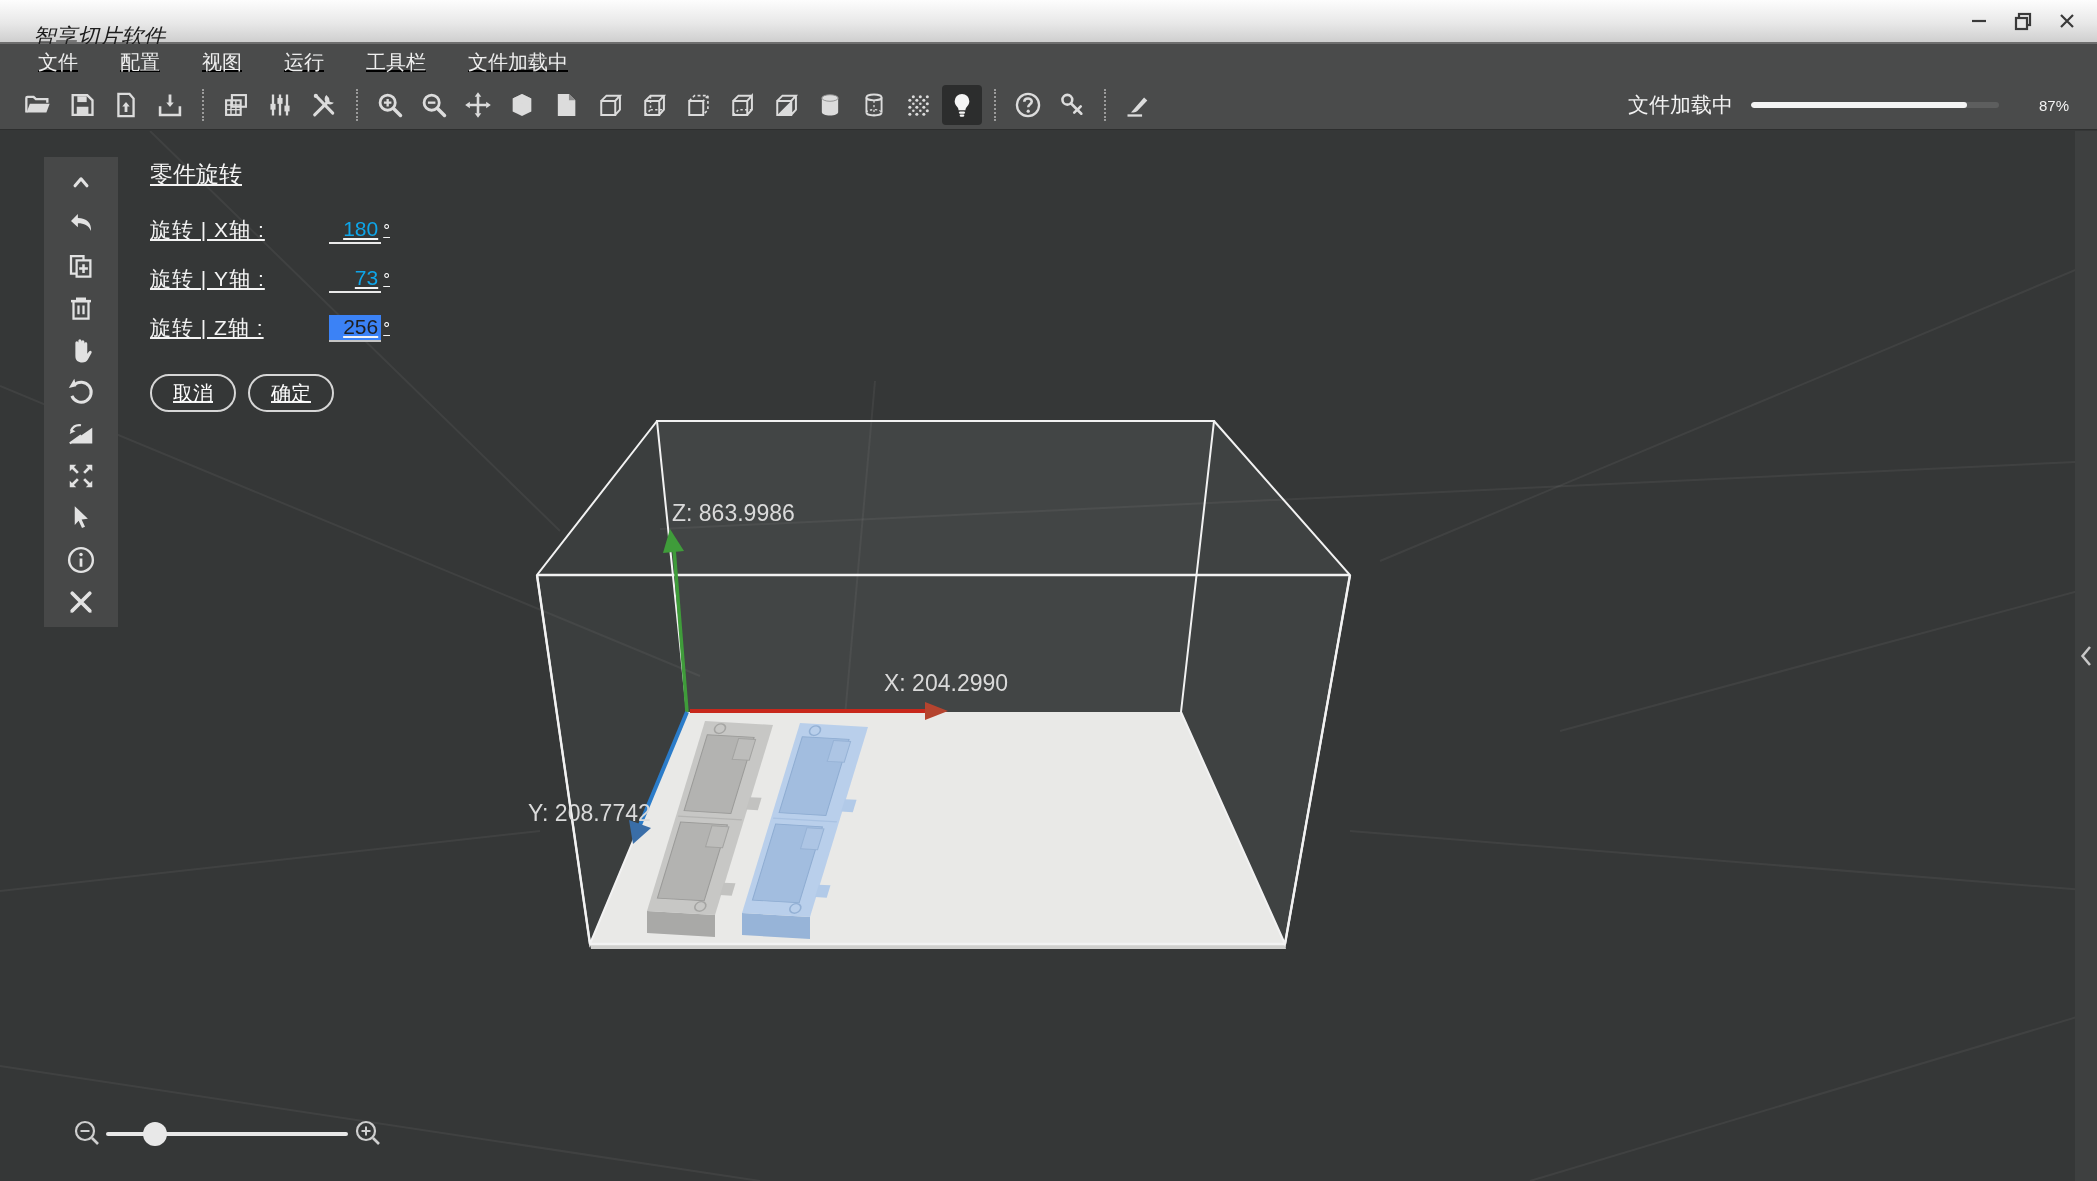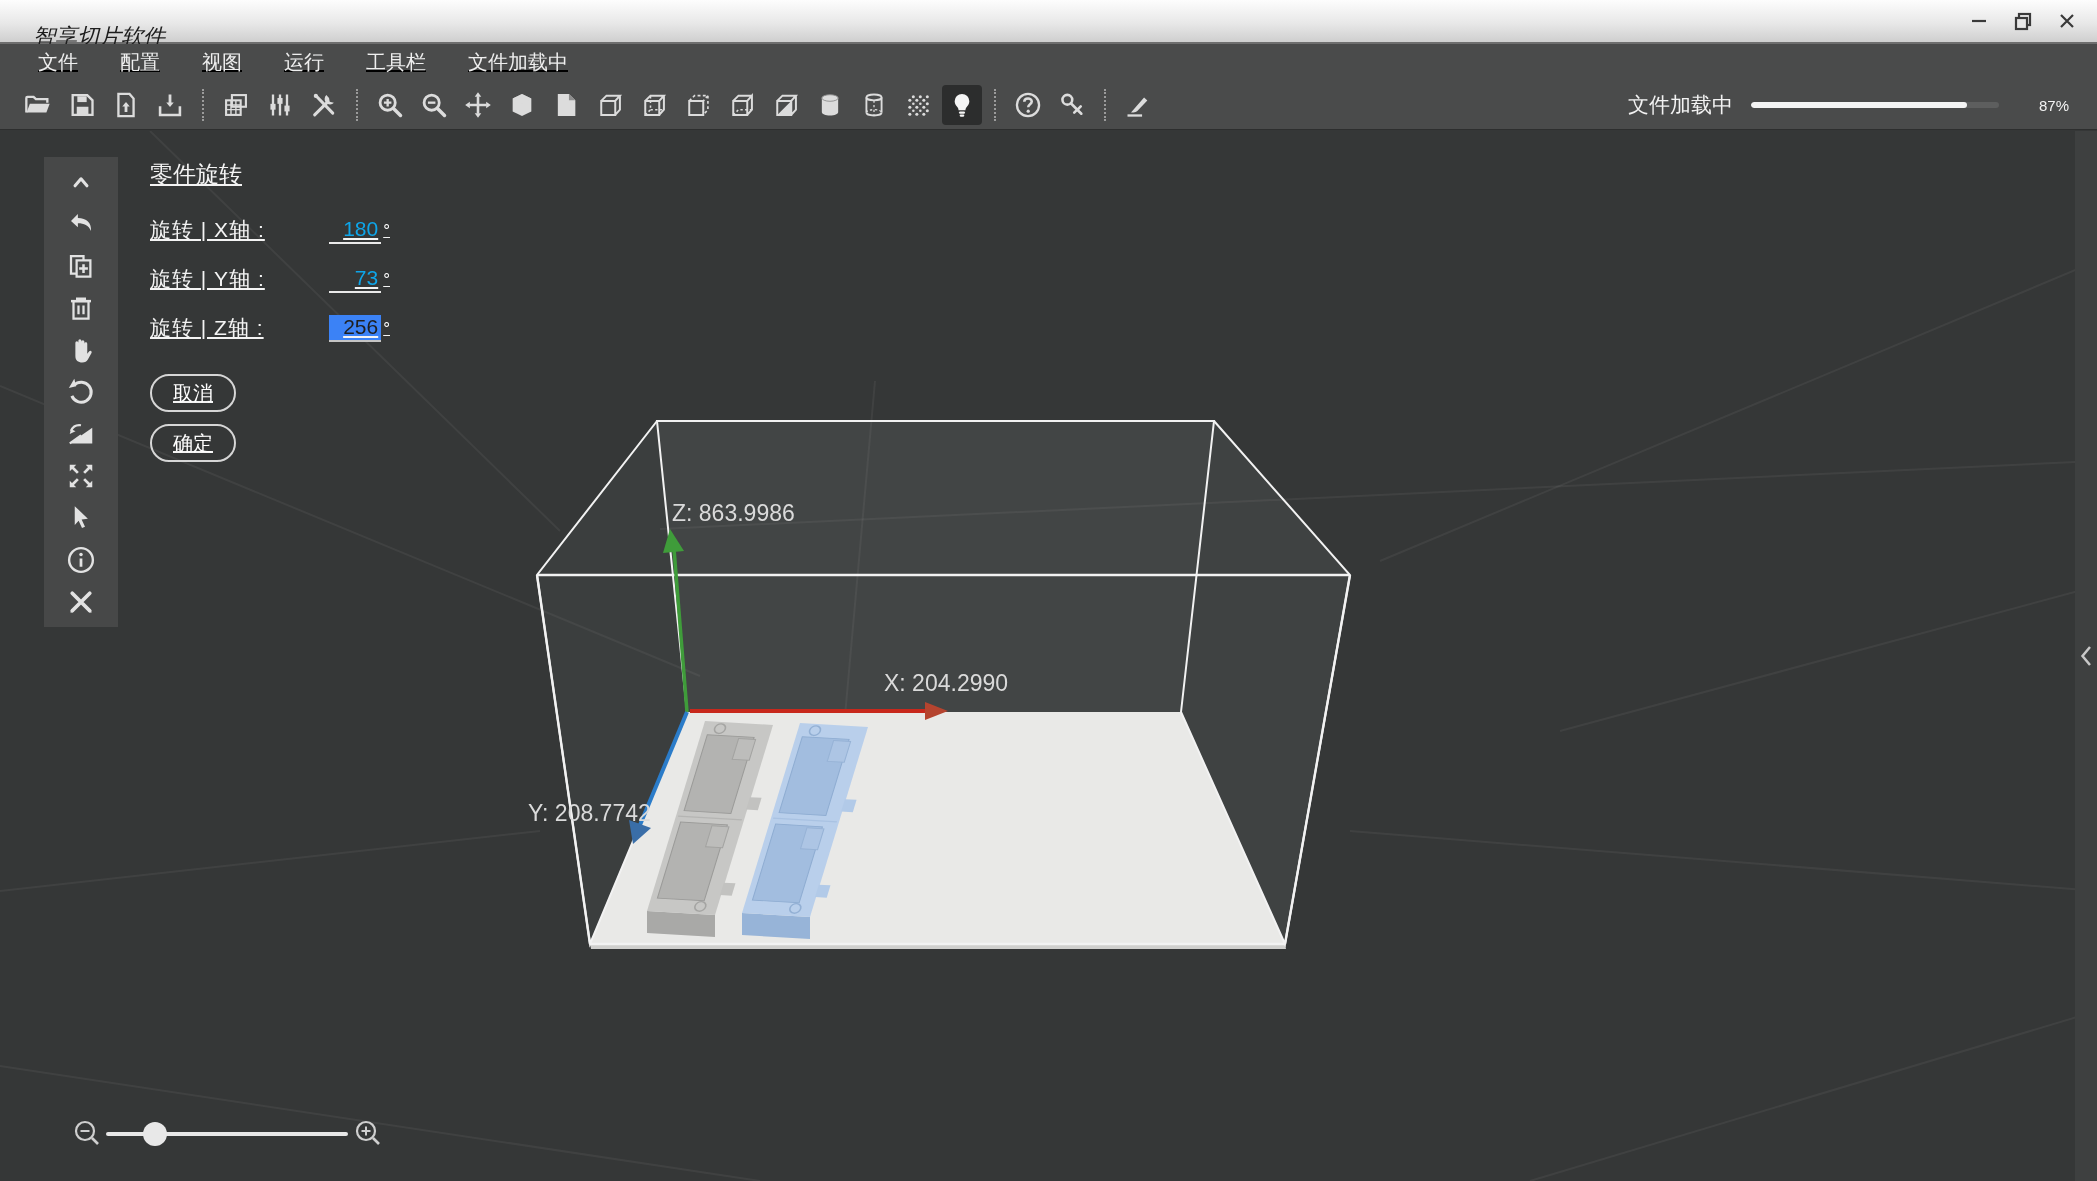--- a/index.html
+++ b/index.html
@@ -37,21 +37,21 @@
   .sb-btn.small svg{width:26px;height:26px;}
   
   #rot-panel{position:absolute;left:150px;top:28px;width:240px;color:#f4f4f4;text-decoration:underline;}
   #rot-panel .panel-title{font-size:23px;margin-bottom:26px;}
   .rot-row{display:flex;align-items:flex-end;justify-content:space-between;margin-bottom:21px;font-size:21px;}
   .rot-row .lab{letter-spacing:1px;}
   .valwrap{display:flex;align-items:flex-end;}
   .val-box{min-width:46px;text-align:right;border-bottom:2px solid #eaeaea;padding:0 3px 1px 3px;font-size:21px;color:#0ea5e9;}
   .val-box.sel{background:#3b82f6;color:#1f1f1f;border-bottom-color:#c4c4c4;}
   .unit{font-size:17px;margin-left:2px;padding-bottom:3px;color:#fff;}
-  #rot-actions{margin-top:32px;display:flex;gap:12px;flex-direction:column;}
+  #rot-actions{margin-top:32px;display:flex;gap:12px;}
   .pill-btn{width:86px;height:38px;border:2px solid #d6d6d6;border-radius:20px;background:transparent;
     color:#fff;font-size:20px;display:flex;align-items:center;justify-content:center;font-family:inherit;}
   
   #right-tab{position:absolute;right:0;top:0;width:22px;height:1050px;background:#3e4040;}
   #right-tab svg{position:absolute;left:2px;top:512px;width:18px;height:26px;stroke:#c8c8c8;stroke-width:2.5;fill:none;}
 </style>
 </head>
 <body>
 
 <svg width="0" height="0" style="position:absolute">

